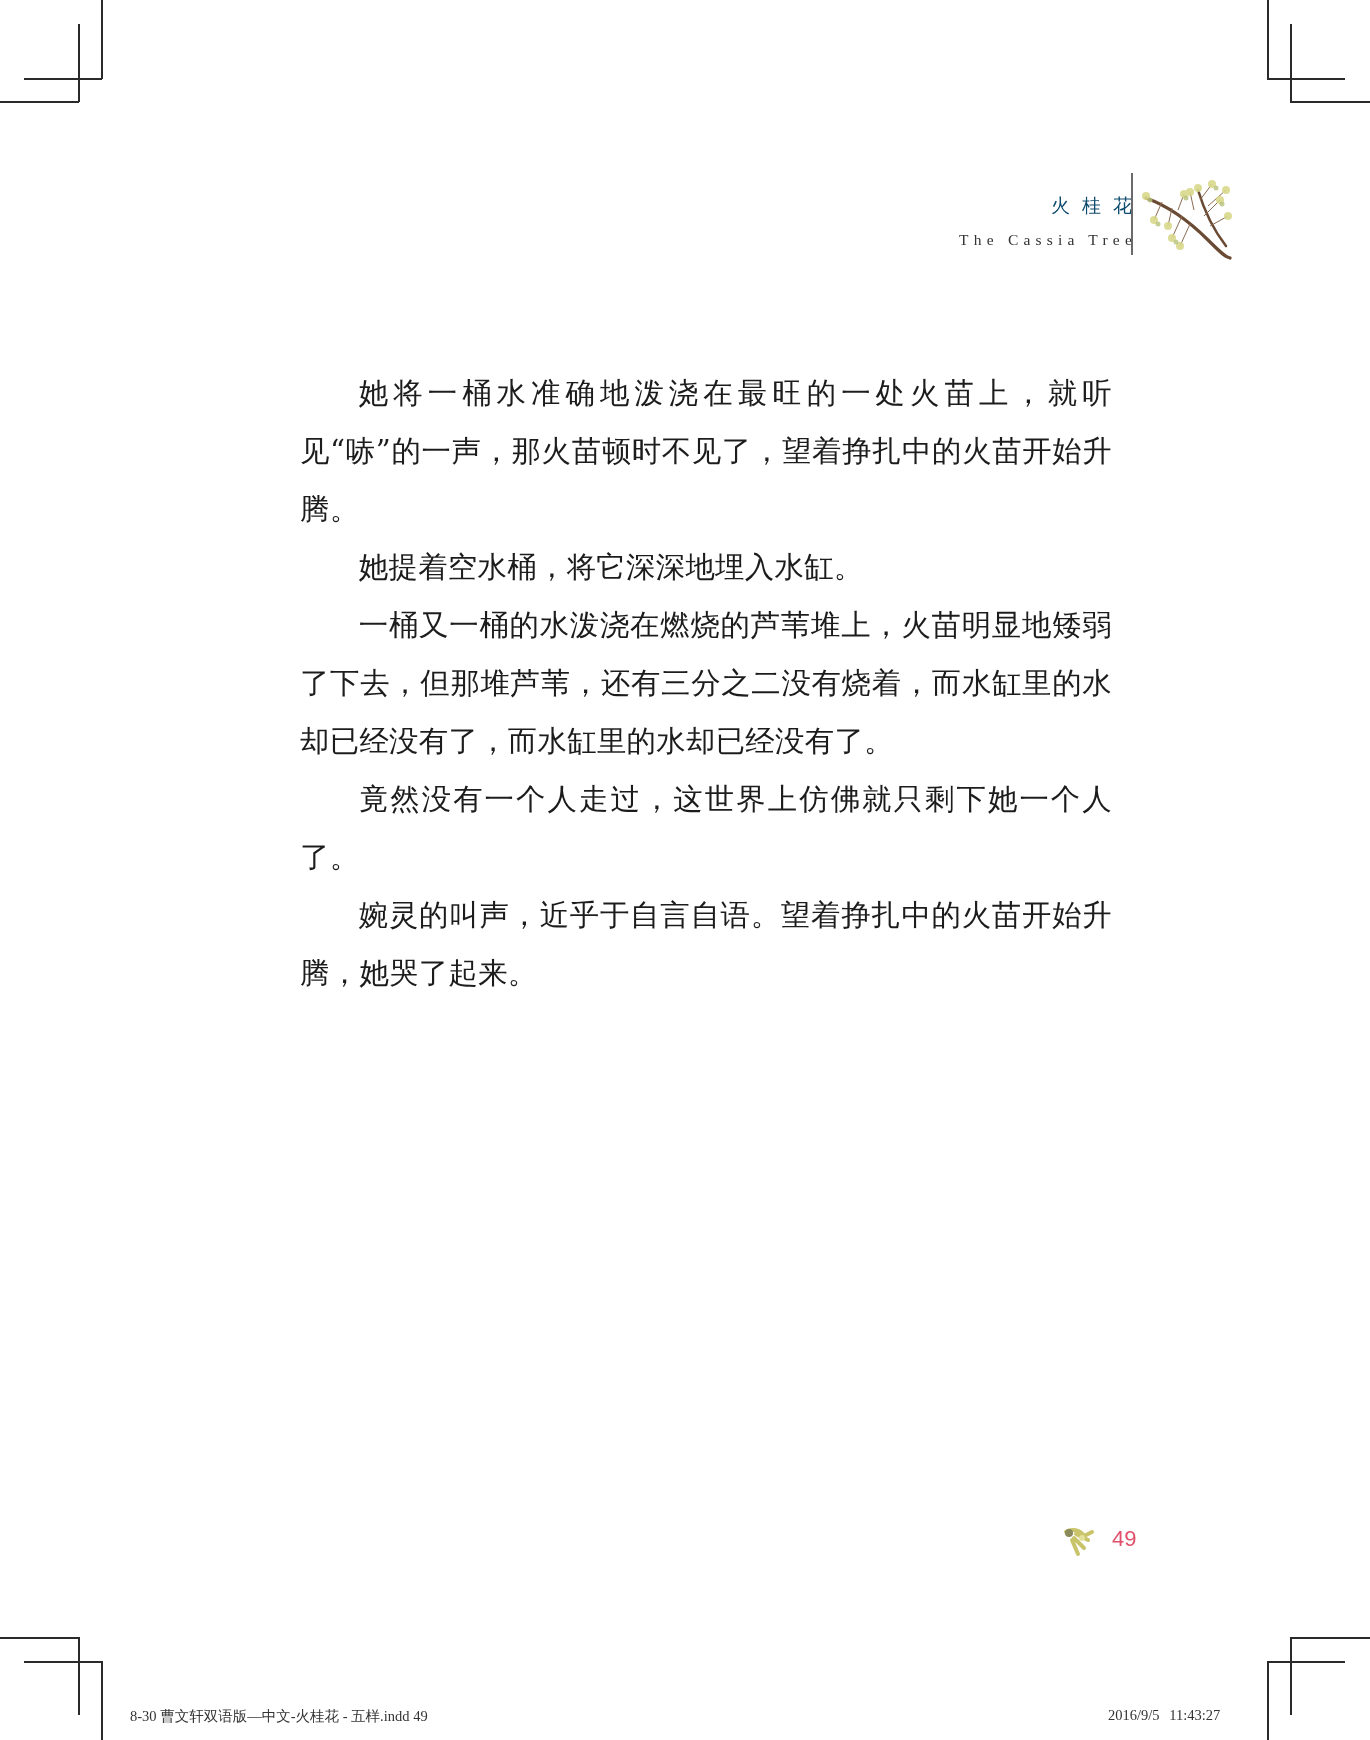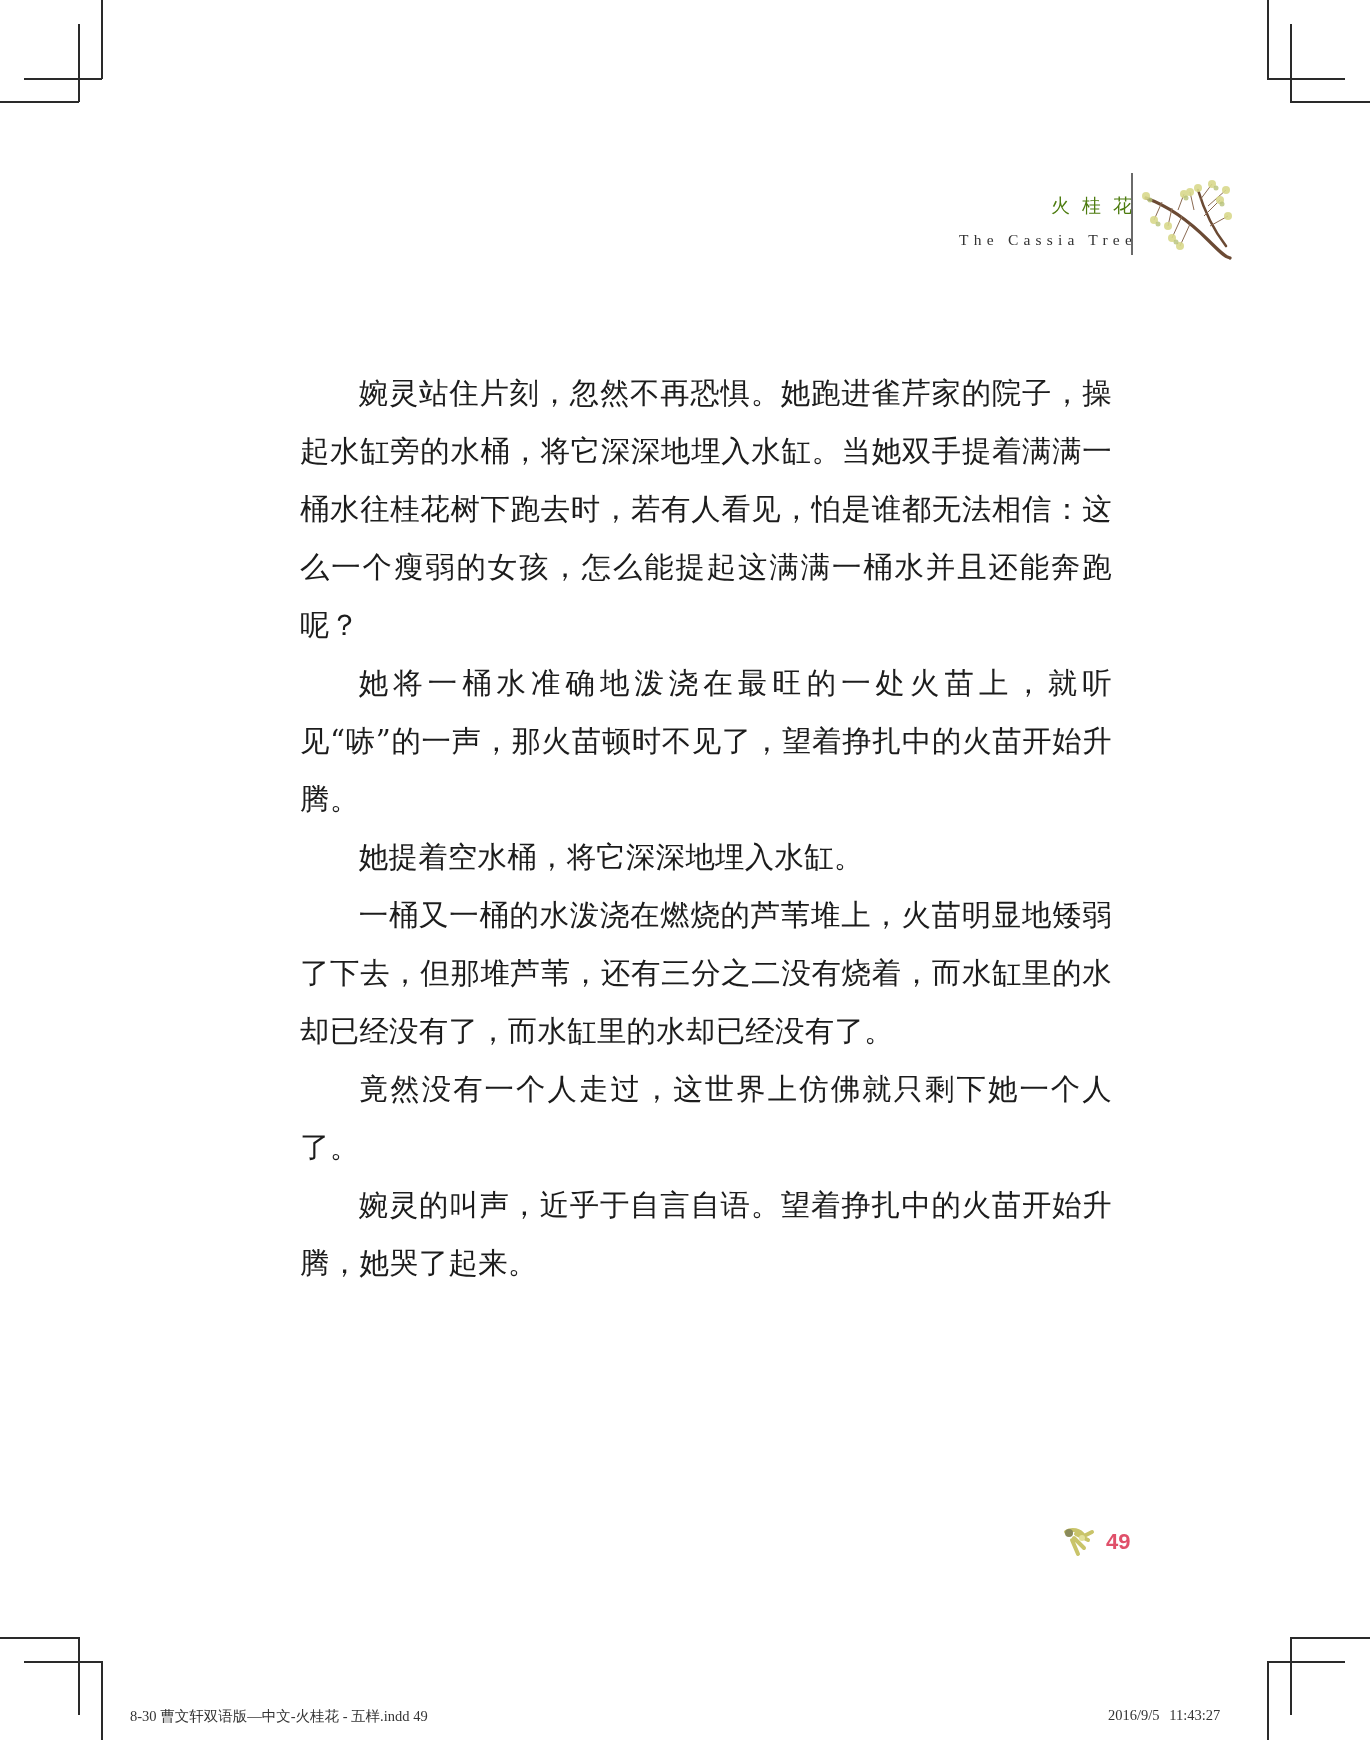--- a/index.html
+++ b/index.html
@@ -2,29 +2,29 @@
 <html><head>
 <meta charset="utf-8">
 <style>
   html, body { margin:0; padding:0; background:#ffffff; }
   body { width:1370px; height:1740px; position:relative; overflow:hidden; font-family:"DejaVu Serif", serif; color:#1e1e1e; }
   .crop { position:absolute; background:#2a2a2a; }
   .h { height:1.5px; }
   .v { width:1.5px; }
 
   .header { position:absolute; right:238px; top:193px; text-align:right; }
-  .header .cn { font-family:"DejaVu Serif", serif; font-size:19px; letter-spacing:12px; margin-right:-12px; color:#4d7c0f; }
+  .header .cn { font-family:"DejaVu Serif", serif; font-size:19px; letter-spacing:12px; margin-right:-12px; color:#0c4a6e; }
   .header .en { font-family:"Liberation Serif", serif; font-size:15.5px; letter-spacing:5.2px; margin-top:12px; margin-right:-5px; color:#333; }
   .header-rule { position:absolute; left:1131px; top:173px; width:2px; height:82px; background:#6a6a6a; }
   .branch { position:absolute; left:1138px; top:180px; width:100px; height:80px; }
 
   .body-text { position:absolute; left:300px; top:364px; width:812px; font-family:"DejaVu Serif", serif; font-size:29.4px; line-height:58px; color:#1c1c1c; }
   .body-text p { margin:0; text-indent:2em; text-align:justify; text-align-last:left; letter-spacing:0.3px; }
 
-  .pagenum { position:absolute; left:1062px; top:1526px; display:flex; align-items:center; gap:8px;font-weight:bold; }
+  .pagenum { position:absolute; left:1062px; top:1526px; display:flex; align-items:flex-start; gap:14px; }
   .pagenum .num { font-family:"Liberation Sans", sans-serif; font-size:22px; color:#e0506a; }
   .slug { position:absolute; top:1707px; font-family:"Liberation Serif", serif; font-size:14.5px; color:#333; }
   .slug.left { left:130px; }
   .slug.right { left:1108px; word-spacing:6px; }
 </style>
 </head>
 <body>
 
 <div class="crop v" style="left:101px; top:0; height:79px;"></div>
 <div class="crop h" style="left:24px; top:78px; width:78px;"></div>
@@ -73,21 +73,20 @@
     <circle cx="12" cy="20" r="2.5"></circle>
       <circle cx="20" cy="44" r="2.5"></circle>
       <circle cx="48" cy="18" r="2.5"></circle>
     <circle cx="84" cy="24" r="2.5"></circle>
       <circle cx="78" cy="8" r="2.5"></circle>
       <circle cx="38" cy="62" r="2.5"></circle>
   </g>
 </svg>
 
 <div class="body-text">
-  <p>婉灵站住片刻，忽然不再恐惧。她跑进雀芹家的院子，操起水缸旁的水桶，将它深深地埋入水缸。当她双手提着满满一桶水往桂花树下跑去时，若有人看见，怕是谁都无法相信：这么一个瘦弱的女孩，怎么能提起这满满一桶水并且还能奔跑呢？</p>
   <p style="text-indent:2em;">她将一桶水准确地泼浇在最旺的一处火苗上，就听见“哧”的一声，那火苗顿时不见了，望着挣扎中的火苗开始升腾。</p>
   <p>她提着空水桶，将它深深地埋入水缸。</p>
   <p>一桶又一桶的水泼浇在燃烧的芦苇堆上，火苗明显地矮弱了下去，但那堆芦苇，还有三分之二没有烧着，而水缸里的水却已经没有了，而水缸里的水却已经没有了。</p>
   <p>竟然没有一个人走过，这世界上仿佛就只剩下她一个人了。</p>
   <p>婉灵的叫声，近乎于自言自语。望着挣扎中的火苗开始升腾，她哭了起来。</p>
 </div>
 
 <div class="pagenum">
   <svg width="36" height="32" viewBox="0 0 36 32">
     <path d="M4 6 C10 2, 18 4, 22 10 L30 6 M14 8 L26 14 M12 12 L22 22 M10 14 L16 28" stroke="#c9c46a" stroke-width="4" stroke-linecap="round" fill="none"></path>

